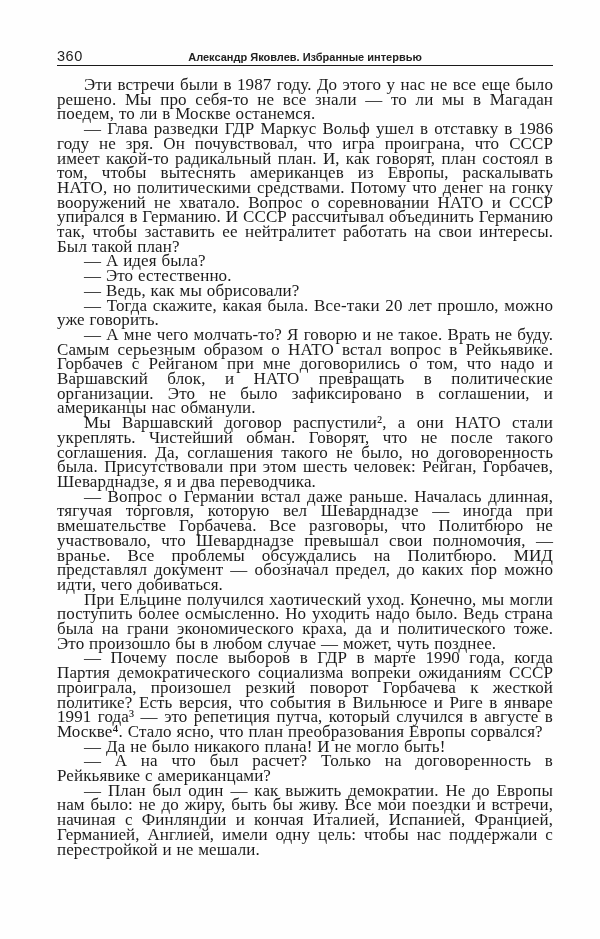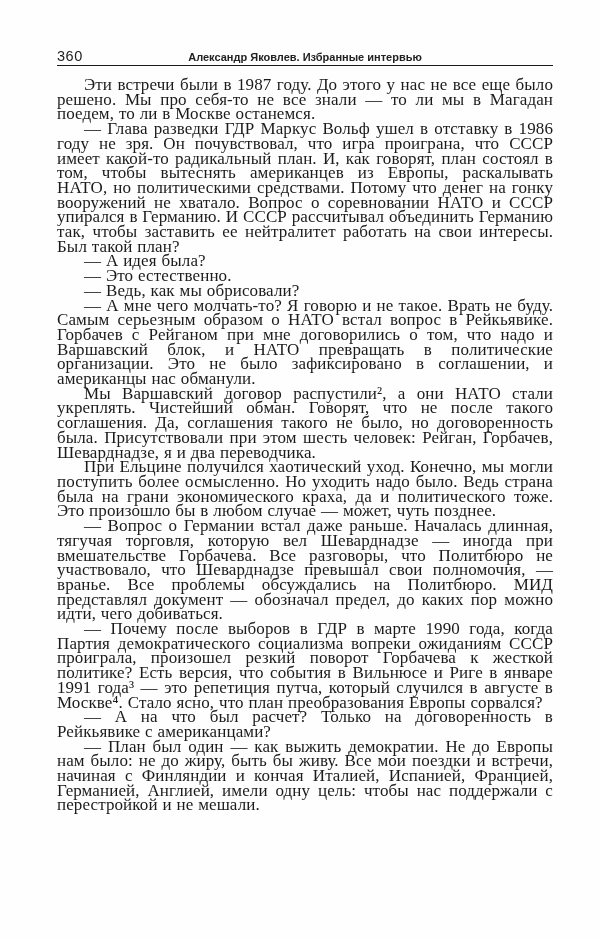--- a/index.html
+++ b/index.html
@@ -73,22 +73,24 @@
       <span class="page-number">360</span>
       <span class="running-title">Александр Яковлев. Избранные интервью</span>
     </div>
     <div class="page-body">
 
     <p class="para">Эти встречи были в 1987 году. До этого у нас не все еще было решено. Мы про себя-то не все знали — то ли мы в Магадан поедем, то ли в Москве останемся.</p>
         <p class="para italic">— Глава разведки ГДР Маркус Вольф ушел в отставку в 1986 году не зря. Он почувствовал, что игра проиграна, что СССР имеет какой-то радикальный план. И, как говорят, план состоял в том, чтобы вытеснять американцев из Европы, раскалывать НАТО, но политическими средствами. Потому что денег на гонку вооружений не хватало. Вопрос о соревновании НАТО и СССР упирался в Германию. И СССР рассчитывал объединить Германию так, чтобы заставить ее нейтралитет работать на свои интересы. Был такой план?</p>
         <p class="para italic">— А идея была?</p>
         <p class="para">— Это естественно.</p>
         <p class="para italic">— Ведь, как мы обрисовали?</p>
+        <p class="para italic">— Тогда скажите, какая была. Все-таки 20 лет прошло, можно уже говорить.</p>
         <p class="para">— А мне чего молчать-то? Я говорю и не такое. Врать не буду. Самым серьезным образом о НАТО встал вопрос в Рейкьявике. Горбачев с Рейганом при мне договорились о том, что надо и Варшавский блок, и НАТО превращать в политические организации. Это не было зафиксировано в соглашении, и американцы нас обманули.</p>
         <p class="para">Мы Варшавский договор распустили², а они НАТО стали укреплять. Чистейший обман. Говорят, что не после такого соглашения. Да, соглашения такого не было, но договоренность была. Присутствовали при этом шесть человек: Рейган, Горбачев, Шеварднадзе, я и два переводчика.</p>
+        <p class="para">— Вопрос о Германии встал даже раньше. Началась длинная, тягучая торговля, которую вел Шеварднадзе — иногда при вмешательстве Горбачева. Все разговоры, что Политбюро не участвовало, что Шеварднадзе превышал свои полномочия, — вранье. Все проблемы обсуждались на Политбюро. МИД представлял документ — обозначал предел, до каких пор можно идти, чего добиваться.</p>
         <p class="para">При Ельцине получился хаотический уход. Конечно, мы могли поступить более осмысленно. Но уходить надо было. Ведь страна была на грани экономического краха, да и политического тоже. Это произошло бы в любом случае — может, чуть позднее.</p>
-        <p class="para">— Вопрос о Германии встал даже раньше. Началась длинная, тягучая торговля, которую вел Шеварднадзе — иногда при вмешательстве Горбачева. Все разговоры, что Политбюро не участвовало, что Шеварднадзе превышал свои полномочия, — вранье. Все проблемы обсуждались на Политбюро. МИД представлял документ — обозначал предел, до каких пор можно идти, чего добиваться.</p>
         <p class="para italic">— Почему после выборов в ГДР в марте 1990 года, когда Партия демократического социализма вопреки ожиданиям СССР проиграла, произошел резкий поворот Горбачева к жесткой политике? Есть версия, что события в Вильнюсе и Риге в январе 1991 года³ — это репетиция путча, который случился в августе в Москве⁴. Стало ясно, что план преобразования Европы сорвался?</p>
+        <p class="para">— Да не было никакого плана! И не могло быть!</p>
         <p class="para italic">— А на что был расчет? Только на договоренность в Рейкьявике с американцами?</p>
         <p class="para">— План был один — как выжить демократии. Не до Европы нам было: не до жиру, быть бы живу. Все мои поездки и встречи, начиная с Финляндии и кончая Италией, Испанией, Францией, Германией, Англией, имели одну цель: чтобы нас поддержали с перестройкой и не мешали.</p>
       </div>
   </div>
 </div>
 
 </body></html>

